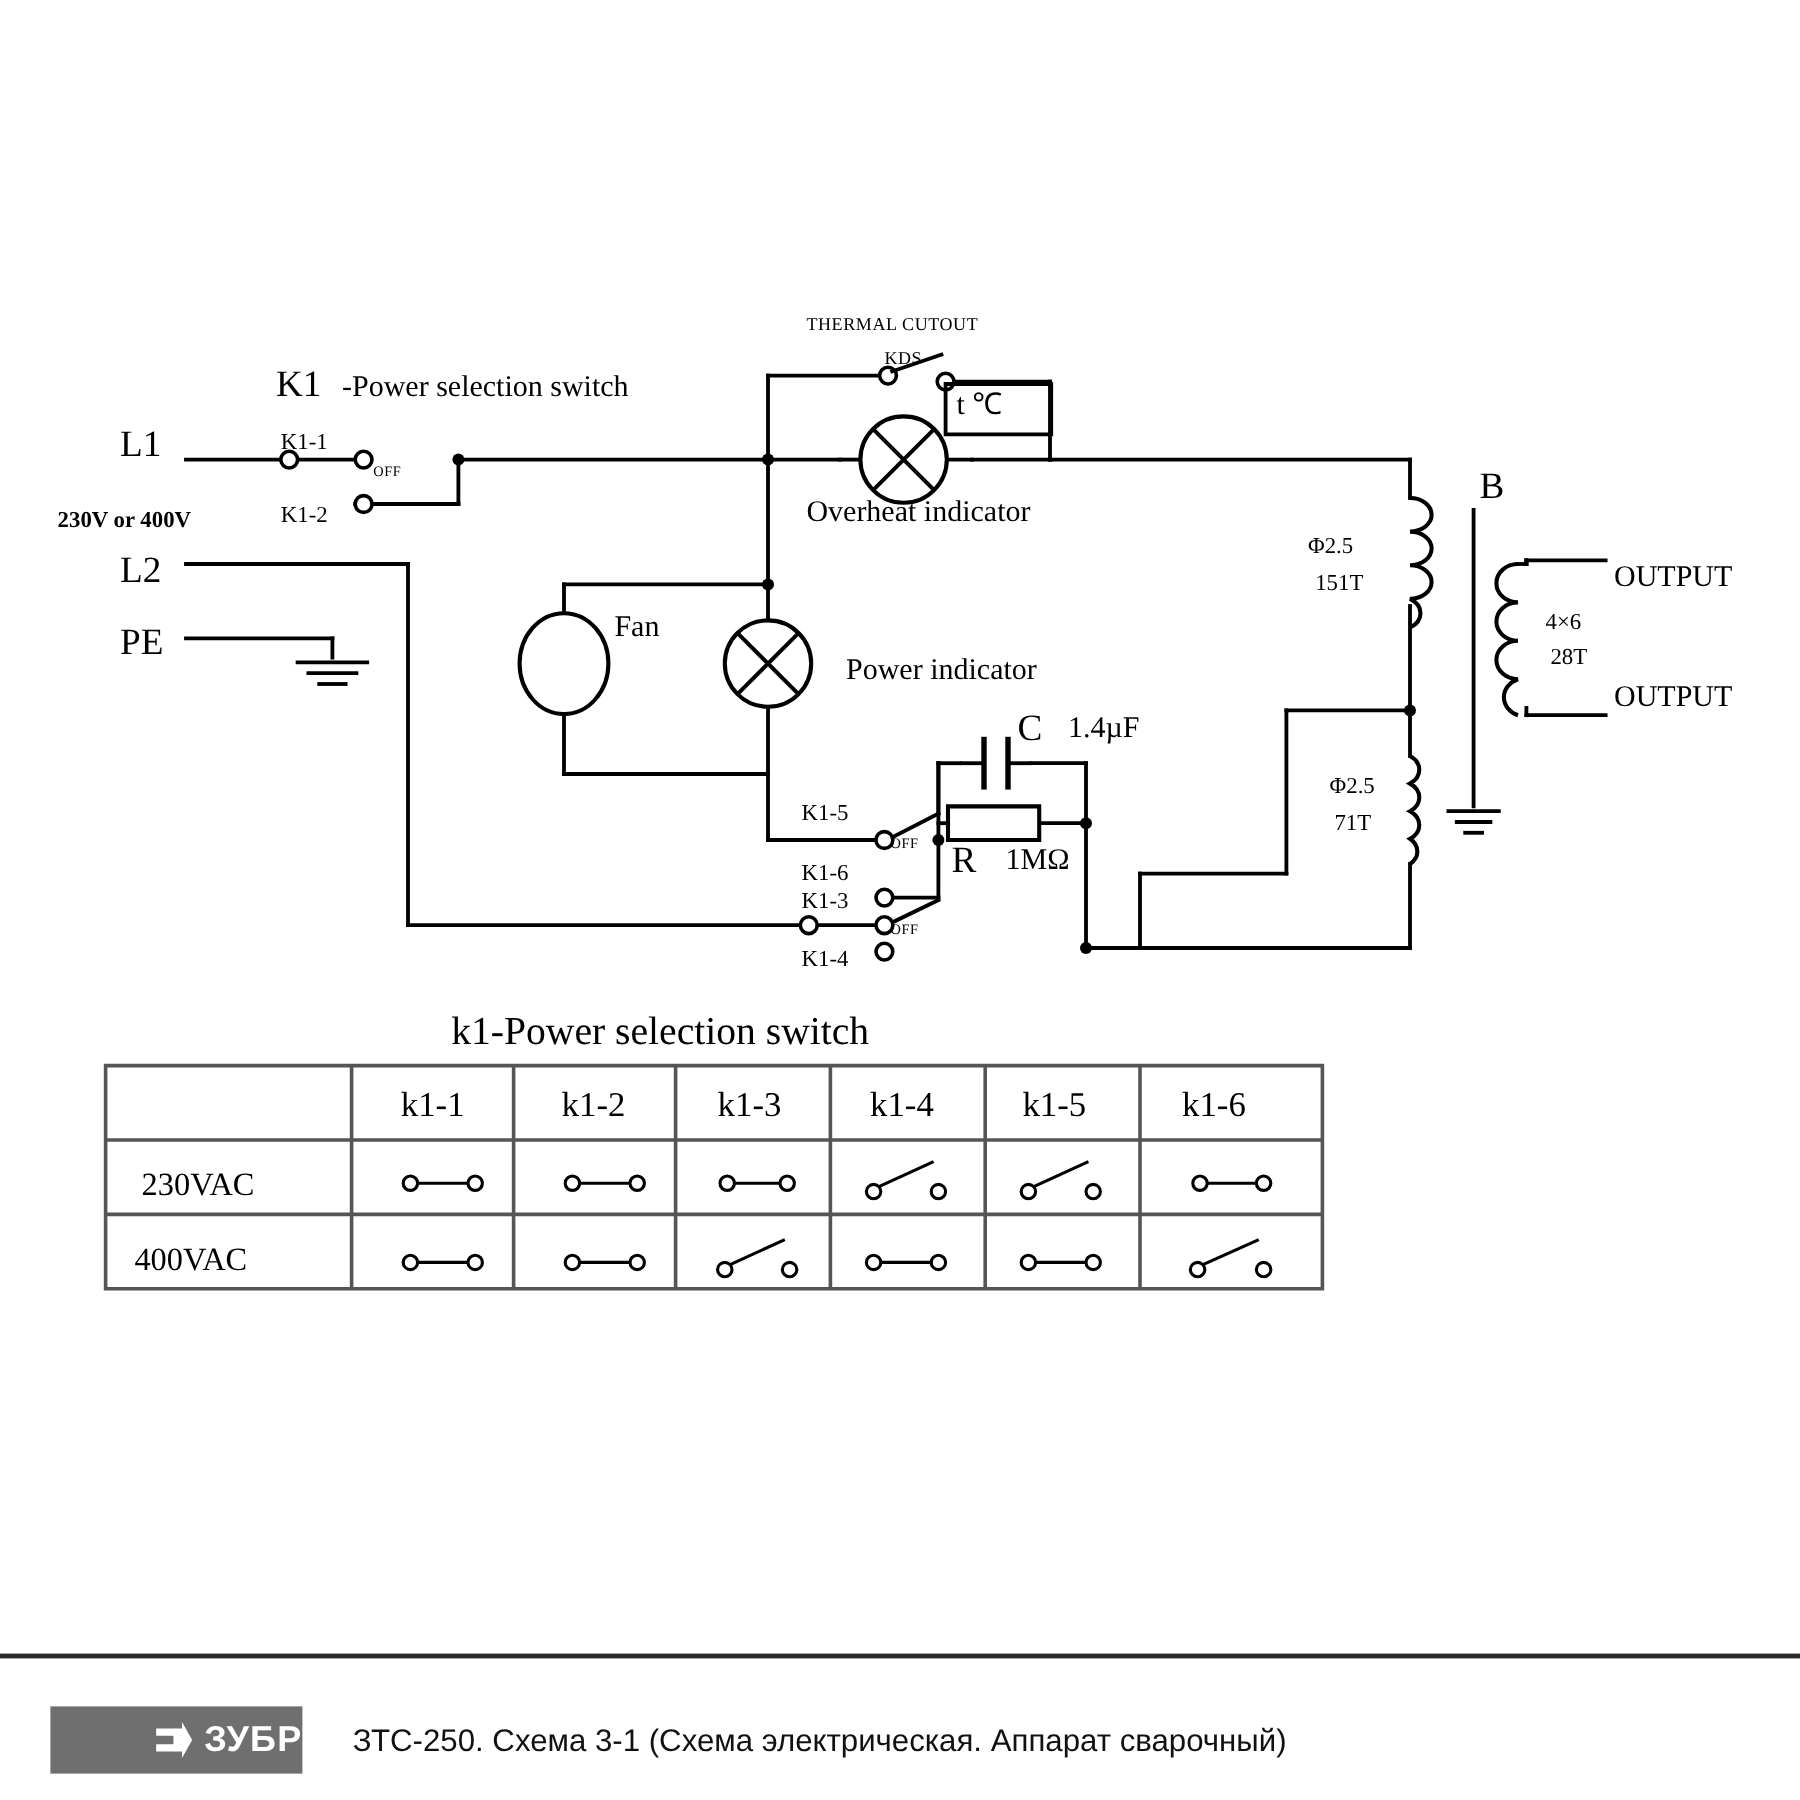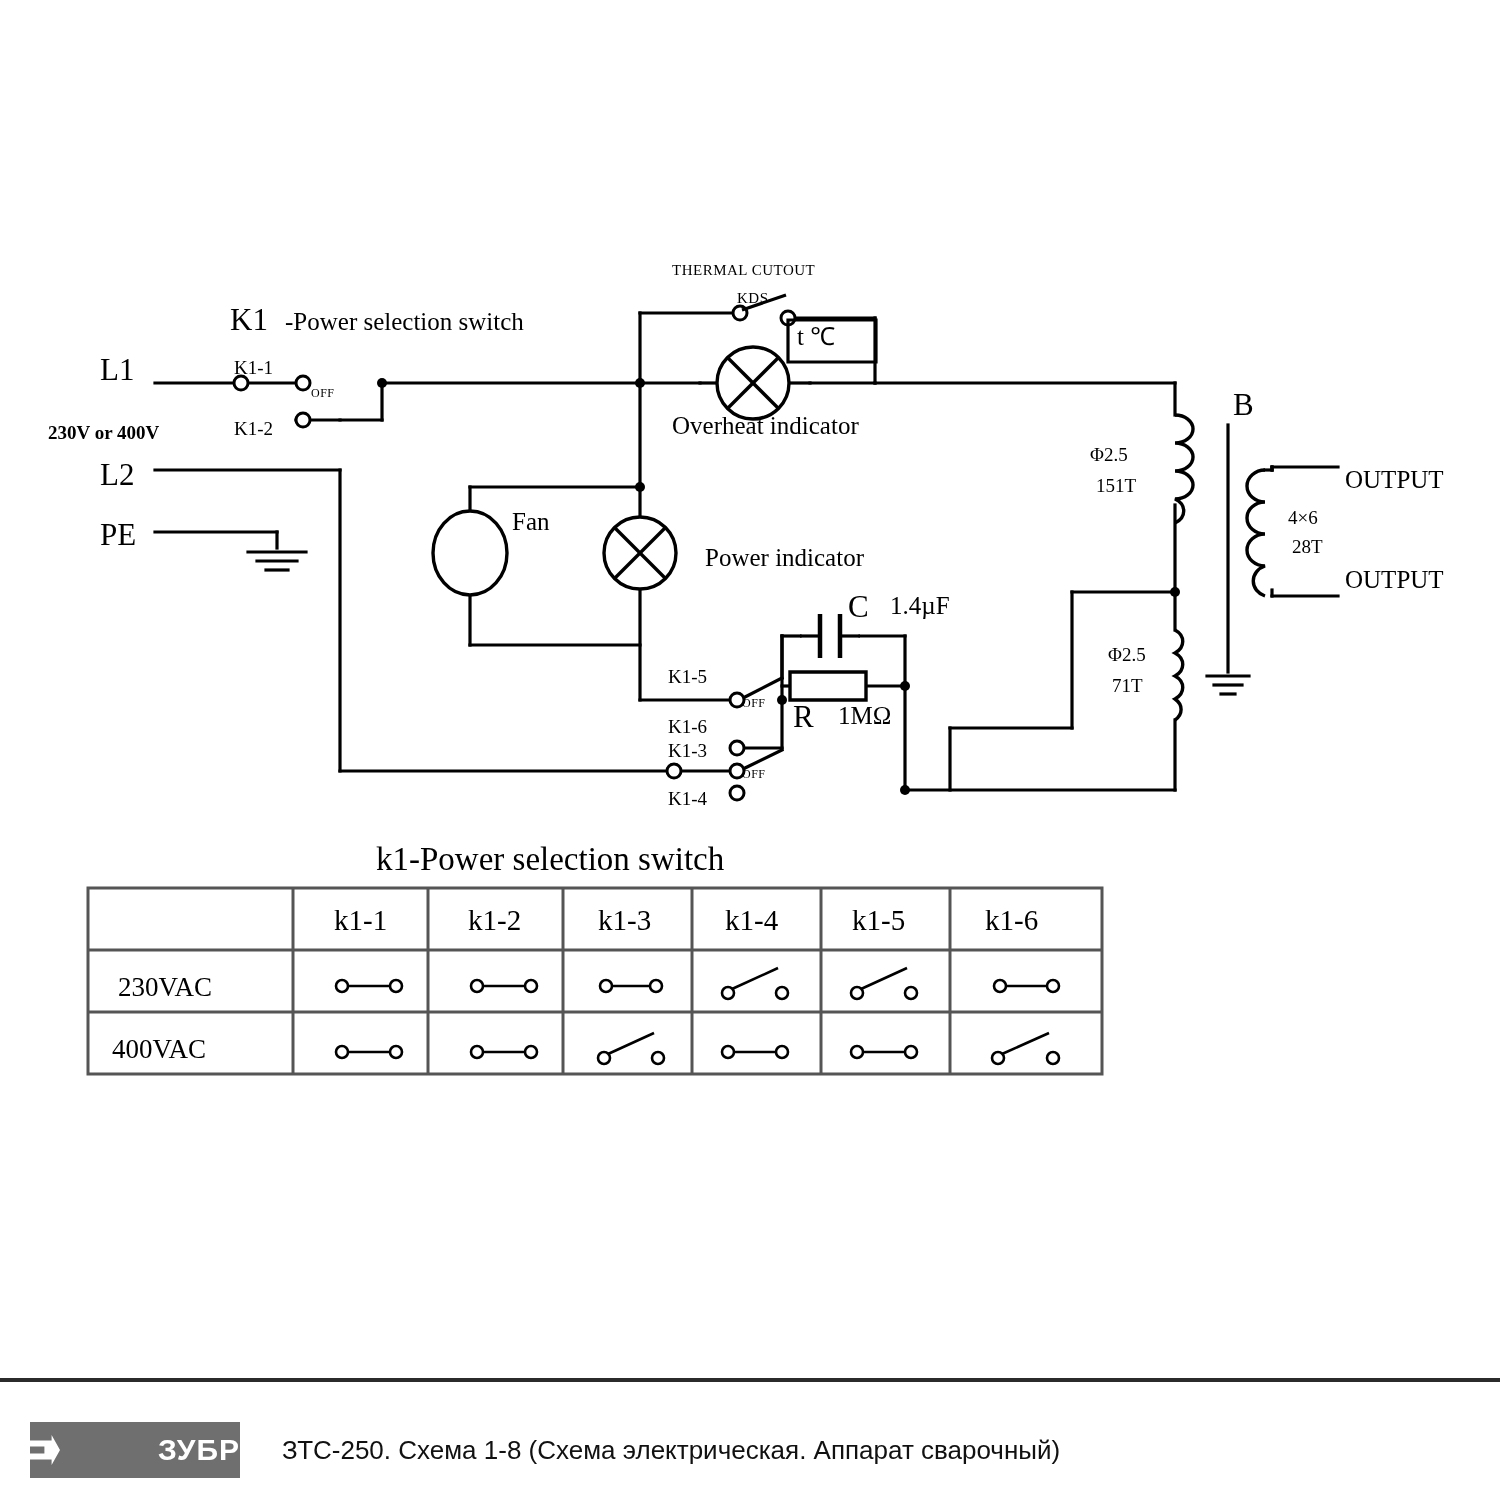--- a/index.html
+++ b/index.html
@@ -42,27 +42,27 @@
   .footer {
     position: absolute;
     left: 0;
     top: 1400px;
     width: 1500px;
     height: 100px;
     display: flex;
     align-items: center;
   }
   .logo-box {
-    margin-left: 30px;
+    margin-left: 42px;
     width: 210px;
     height: 56px;
     background: #6f6f6f;
     display: flex;
     align-items: center;
-    justify-content: space-between;
+    justify-content: flex-end;
     gap: 10px;
   }
   .logo-mark {
     width: 30px;
     height: 30px;
     background: #ffffff;
     clip-path: polygon(0% 18%, 72% 18%, 72% 0%, 100% 50%, 72% 100%, 72% 82%, 0% 82%, 0% 62%, 48% 62%, 48% 38%, 0% 38%);
   }
   .logo-text {
     color: #ffffff;
@@ -397,17 +397,17 @@
 
   <div class="footer-bar"></div>
 
   <div class="footer">
     <div class="logo-box">
       <span class="logo-mark"></span>
       <span class="logo-text">ЗУБР</span>
     </div>
     <div class="caption">
       <b>ЗТС-250.</b>
-      <span>Схема 1-8 (Схема электрическая. Аппарат сварочный)</span>
+      <span>Схема 3-1 (Схема электрическая. Аппарат сварочный)</span>
     </div>
   </div>
 
 </div>
 
 </body></html>

